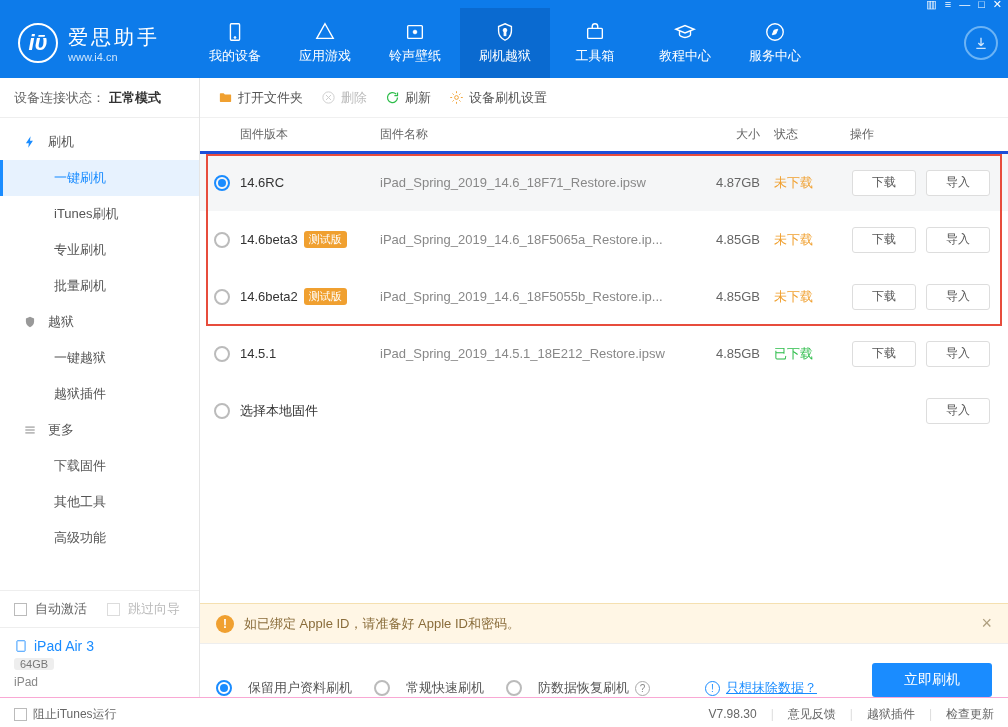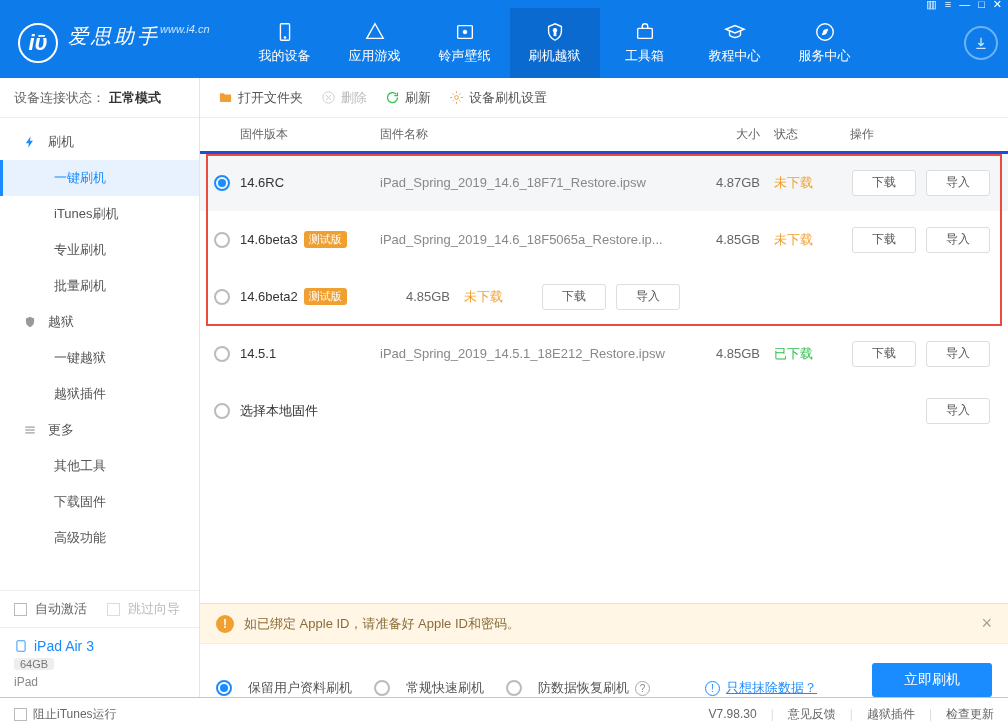--- a/index.html
+++ b/index.html
@@ -3,23 +3,23 @@
 <meta charset="utf-8">
 <style>
 * { margin: 0; padding: 0; box-sizing: border-box; font-family: "Microsoft YaHei", Arial, sans-serif; }
 body { width: 1008px; height: 727px; overflow: hidden; background: #fff; font-size: 13px; color: #333; }
 
 .titlebar { height: 8px; background: #0d7bea; position: relative; }
 .titlebar-icons { position: absolute; right: 6px; top: -2px; display: flex; gap: 8px; color: #fff; font-size: 11px; }
 .titlebar-icons span { cursor: pointer; }
 
 .header { height: 70px; background: #0d7bea; display: flex; align-items: center; padding: 0 10px 0 18px; }
-.logo-area { display: flex; color: #fff; margin-right: 30px; }
+.logo-area { display: flex; align-items: center; color: #fff; margin-right: 30px; }
 .logo-circle { width: 40px; height: 40px; border: 2px solid #fff; border-radius: 50%; display: flex; align-items: center; justify-content: center; font-weight: bold; font-size: 22px; font-style: italic; margin-right: 10px; }
-.logo-text { display: flex; flex-direction: row; font-style: italic; }
+.logo-text { display: flex; flex-direction: column; }
 .logo-title { font-size: 20px; letter-spacing: 3px; font-weight: 500; }
 .logo-sub { font-size: 11px; color: #cfe6fc; }
 
 .nav { display: flex; flex: 1; height: 100%; }
 .nav-item { width: 90px; display: flex; flex-direction: column; align-items: center; justify-content: center; color: #fff; font-size: 13px; cursor: pointer; gap: 4px; }
 .nav-item.active { background: #0a6ad0; }
 .nav-icon { width: 22px; height: 22px; display: flex; align-items: center; justify-content: center; }
 .nav-icon svg { width: 22px; height: 22px; fill: #fff; stroke: #fff; }
 
 .circle-btn { width: 34px; height: 34px; border: 2px solid #6bb3f5; border-radius: 50%; display: flex; align-items: center; justify-content: center; color: #fff; margin-left: auto; cursor: pointer; }
@@ -216,22 +216,22 @@
       <div class="menu-group">
         <span class="gicon">
             <svg width="14" height="14" viewBox="0 0 24 24">
               <rect x="4" y="6" width="16" height="2" fill="#999"></rect>
               <rect x="4" y="11" width="16" height="2" fill="#999"></rect>
               <rect x="4" y="16" width="16" height="2" fill="#999"></rect>
             </svg>
           </span>
         <span>更多</span>
       </div>
+      <div class="menu-sub">下载固件</div>
       <div class="menu-sub">其他工具</div>
-      <div class="menu-sub">下载固件</div>
       <div class="menu-sub">高级功能</div>
     </div>
 
     <div class="sb-bottom">
       <div class="sb-row">
         <span class="chk"></span>
         <span>自动激活</span>
         <span class="chk" style="margin-left:12px;opacity:.5"></span>
         <span style="color:#bbb">跳过向导</span>
       </div>
@@ -326,20 +326,21 @@
           <button class="btn-sm">导入</button>
         </div>
       </div>
 
       <div class="frow">
         <span class="radio"></span>
         <div class="ver">
             <span>14.6beta2</span>
             <span class="beta-tag">测试版</span>
           </div>
+        <div class="fname">iPad_Spring_2019_14.6_18F5055b_Restore.ip...</div>
         <div class="fsize">4.85GB</div>
         <div class="fstatus st-no">未下载</div>
         <div class="facts">
           <button class="btn-sm">下载</button>
           <button class="btn-sm">导入</button>
         </div>
       </div>
 
       <div class="frow">
         <span class="radio"></span>

